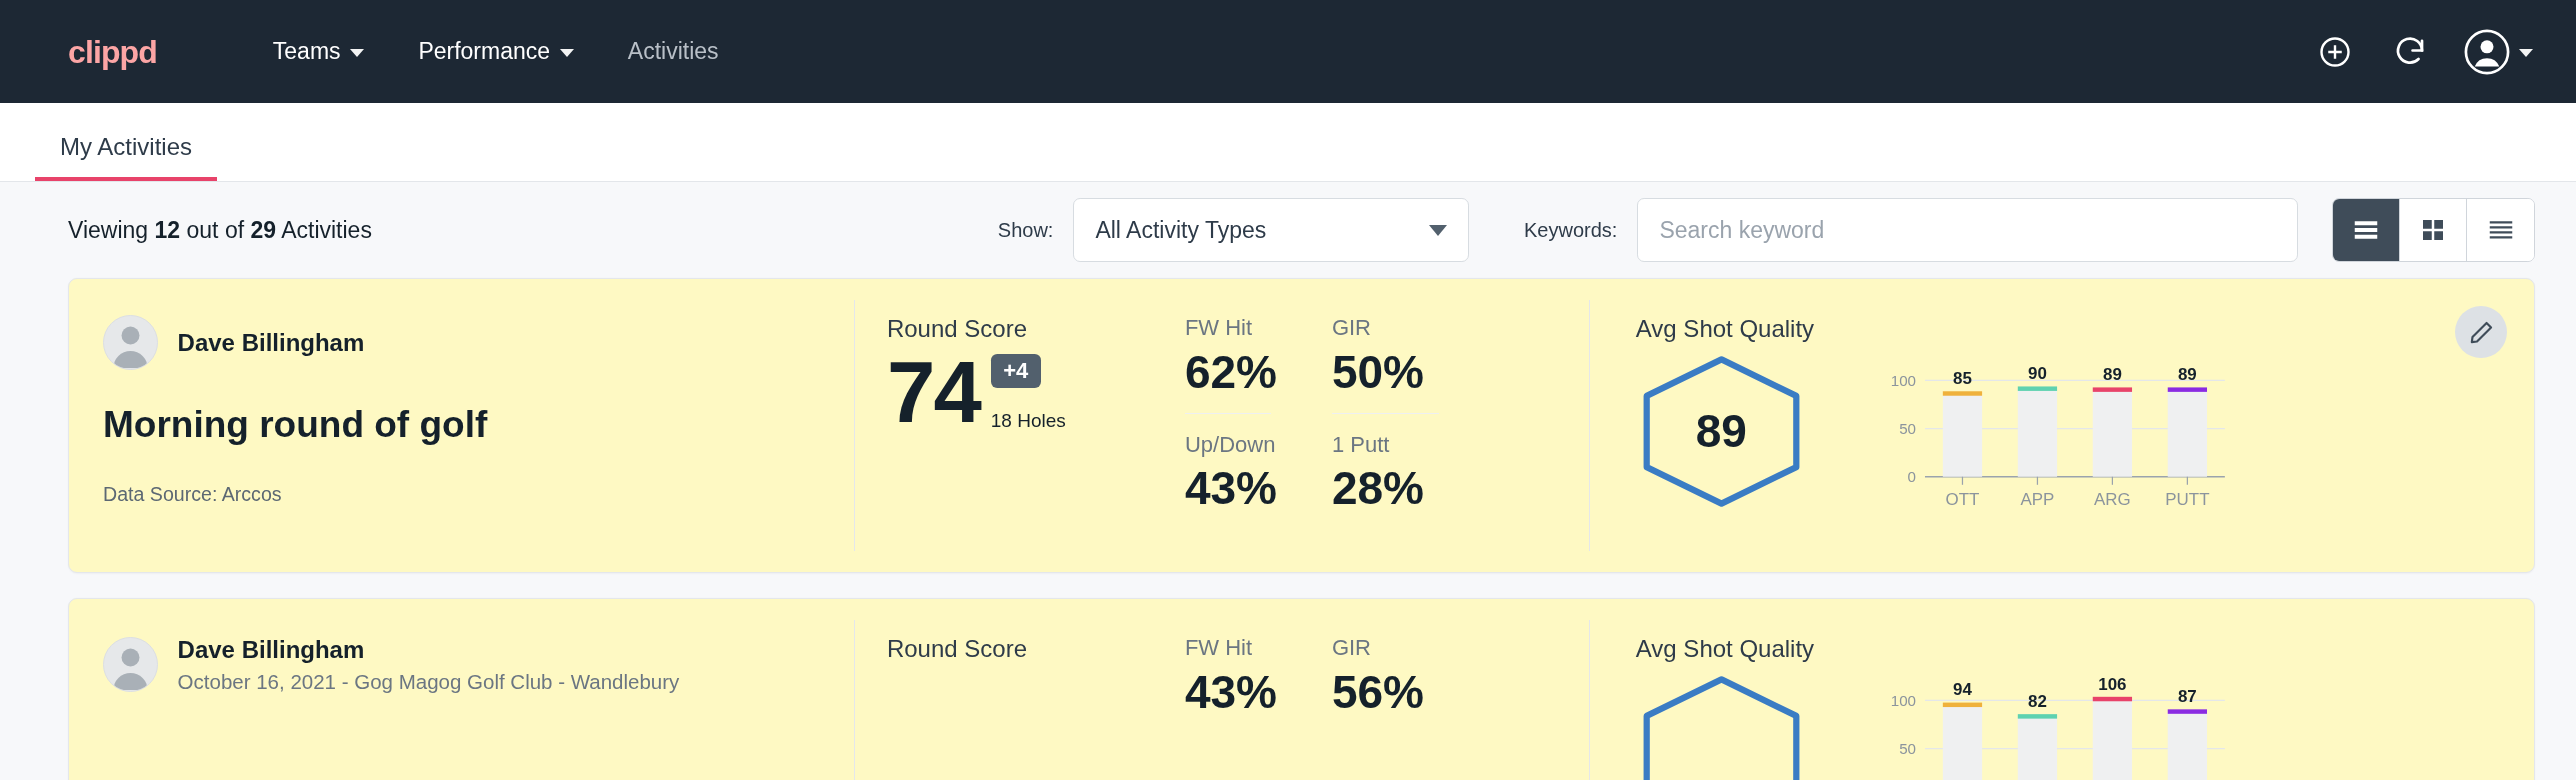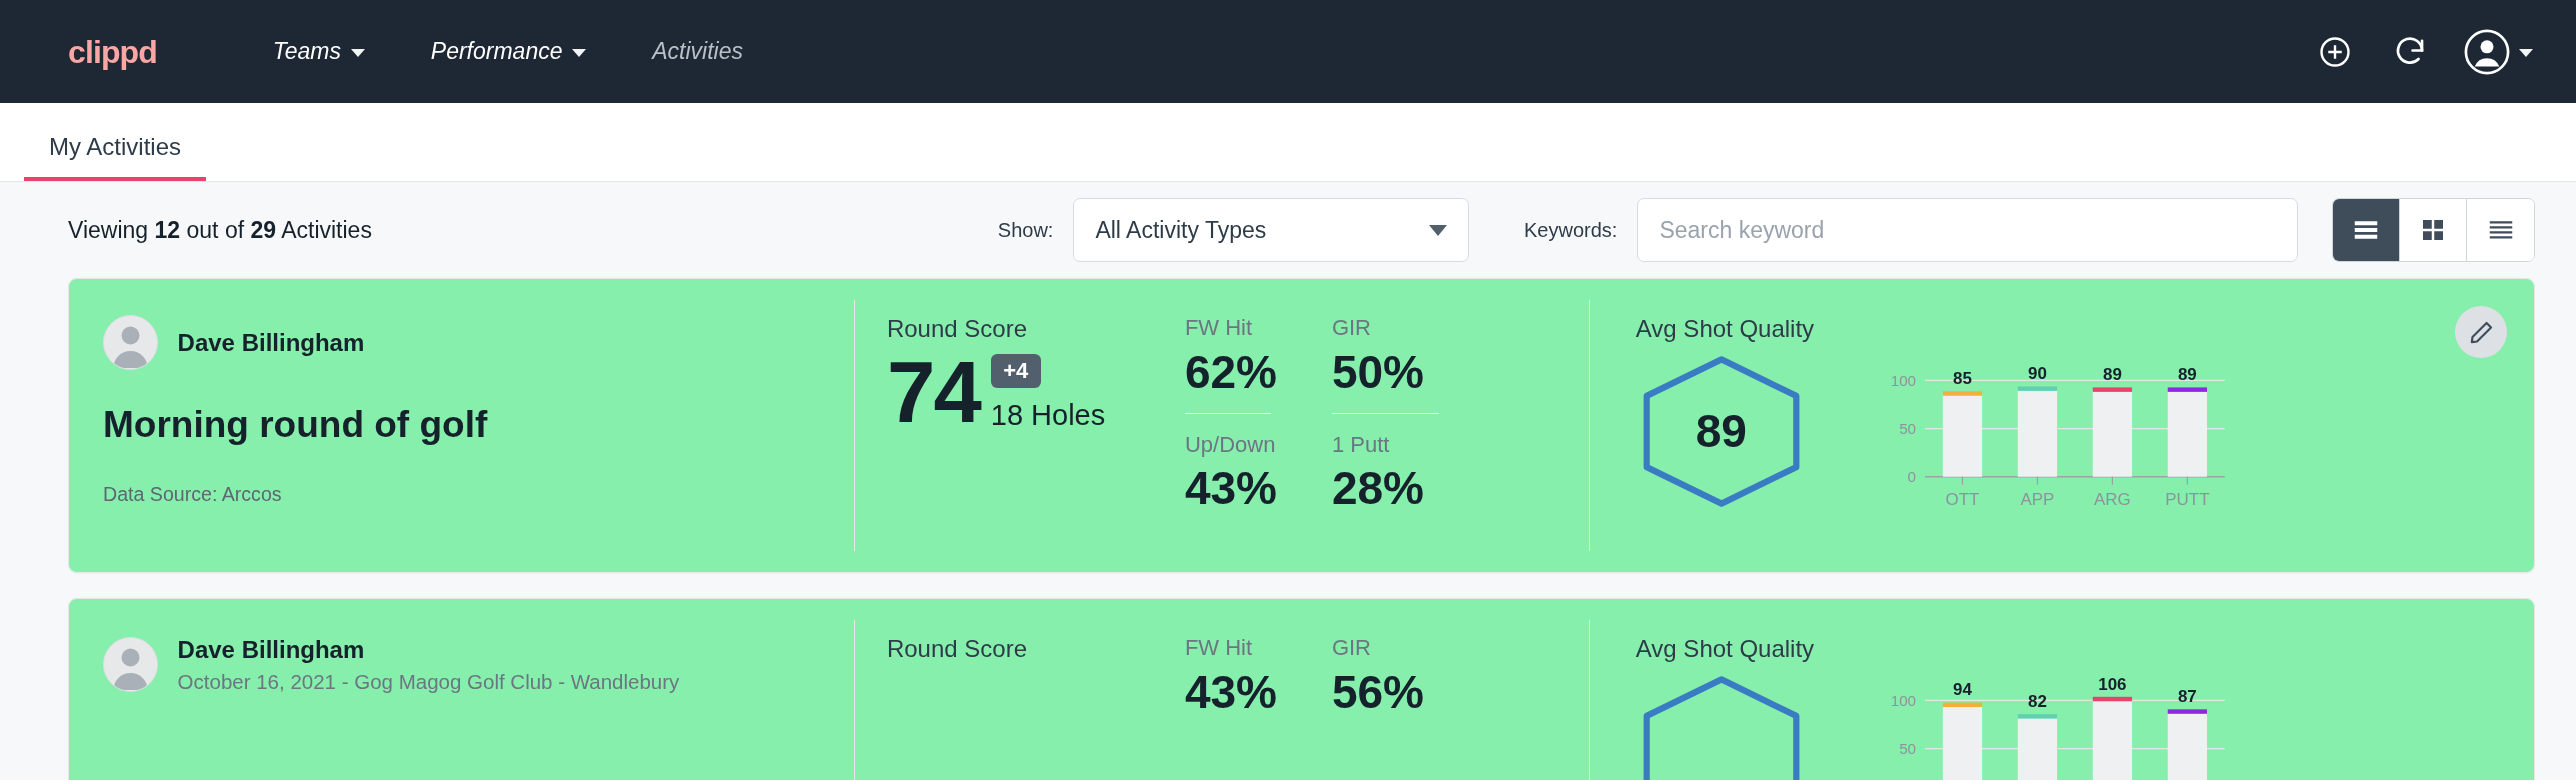--- a/index.html
+++ b/index.html
@@ -13,38 +13,38 @@
 
   
   .topnav{
     height:103px; background:#1d2834; display:flex; align-items:center;
     padding:0 43px 0 68px; position:relative;
   }
   .logo{
     font-size:32px; font-weight:bold; color:#fca5a5; letter-spacing:-0.9px;
     line-height:1; user-select:none;
   }
-  .nav-links{ display:flex; align-items:center; margin-left:89px; gap:12px;font-style:italic; }
+  .nav-links{ display:flex; align-items:center; margin-left:89px; gap:0; }
   .nav-link{
     display:flex; align-items:center; gap:9.8px;
     font-size:23px; color:#ffffff; padding:0 27px; cursor:pointer; white-space:nowrap;
   }
   .nav-link.dim{ color:#b9c0c8; }
   .chev{ display:inline-block; width:0;height:0;
     border-left:7.1px solid transparent;border-right:7.1px solid transparent;
     border-top:8px solid currentColor; opacity:.95; margin-top:3.6px;}
   .nav-right{ margin-left:auto; display:flex; align-items:center; gap:34px; }
   .icon-btn{ width:41px;height:41px; display:flex;align-items:center;justify-content:center;
     cursor:pointer; color:#ffffff; }
   .avatar-wrap{ display:flex; align-items:center; gap:9px; cursor:pointer; color:#fff;}
 
   
   .tabbar{
     height:79px; background:#ffffff; display:flex; align-items:flex-end;
-    padding-left:24px; border-bottom:0.9px solid #e3e6ea;
+    padding-left:35px; border-bottom:0.9px solid #e3e6ea;
   }
   .tab{
     font-size:24px; color:#3f4c59; padding:0 25px 19.6px 25px; cursor:pointer;
     position:relative;
   }
   .tab.active{ color:#2e3b49; }
   .tab.active:after{
     content:""; position:absolute; left:0; right:0; bottom:0; height:4.5px; background:#e8436a;
   }
 
@@ -78,21 +78,21 @@
   .vt{
     width:67px; display:flex; align-items:center; justify-content:center; cursor:pointer;
     border-right:0.9px solid #d0d5db; background:#fff;
   }
   .vt:last-child{ border-right:none; }
   .vt.active{ background:#3f4c59; }
 
   
   .cards{ padding:0 41px 0 68px; }
   .card{
-    background:#86efac; border:0.9px solid #e4e7eb; border-radius:9px;
+    background:#fef9c3; border:0.9px solid #e4e7eb; border-radius:9px;
     height:295px; display:flex; position:relative; margin-bottom:25px;
     box-shadow:0 0.9px 1.8px rgba(16,24,40,.04);
   }
   .col-info{ width:785px; padding:36px 0 0 34px; position:relative; }
   .col-sep{ width:0.9px; background:#e4e7eb; margin:21.4px 0; }
   .id-row{ display:flex; align-items:center; gap:19.6px; }
   .avatar-circ{
     width:55px;height:55px;border-radius:50%;background:#e6e8ea;border:0.9px solid #dcdfe3;
     display:flex;align-items:flex-end;justify-content:center;overflow:hidden; flex:none;
   }
@@ -104,21 +104,21 @@
   .col-score{ width:314px; padding:36px 0 0 32px; }
   .sec-h{ font-size:24px; color:#2e3b49; }
   .scorebig{ display:flex; align-items:flex-start; margin-top:5.4px; }
   .score-num{ font-size:87px; font-weight:bold; line-height:1; color:#15212b; letter-spacing:-1.8px;}
   .score-side{ margin-left:10.7px; display:flex; flex-direction:column; align-items:flex-start;
     justify-content:space-between; height:87px; padding-top:5.4px;}
   .badge{
     background:#52606d; color:#fff; font-size:22px; font-weight:bold; border-radius:6.2px;
     padding:3.6px 12.5px; line-height:1.25;
   }
-  .holes{ font-size:29px; color:#15212b; margin-bottom:3.6px;}
+  .holes{ font-size:19px; color:#15212b; margin-bottom:3.6px;}
 
   .col-stats{ width:420px; padding:36px 0 0 16px; }
   .statgrid{ display:grid; grid-template-columns:86px 107px; column-gap:61px; row-gap:0; }
   .stat{ padding-bottom:14.3px; }
   .stat.bordered{ border-bottom:1.8px solid #eef0f2; margin-bottom:18px; }
   .stat-l{ font-size:22px; color:#6b7682; }
   .stat-v{ font-size:46px; font-weight:bold; color:#15212b; margin-top:3.6px; }
 
   .col-quality{ flex:1; padding:36px 0 0 46px; display:flex; flex-direction:column; }
   .q-body{ display:flex; align-items:flex-start; margin-top:5.4px; }

